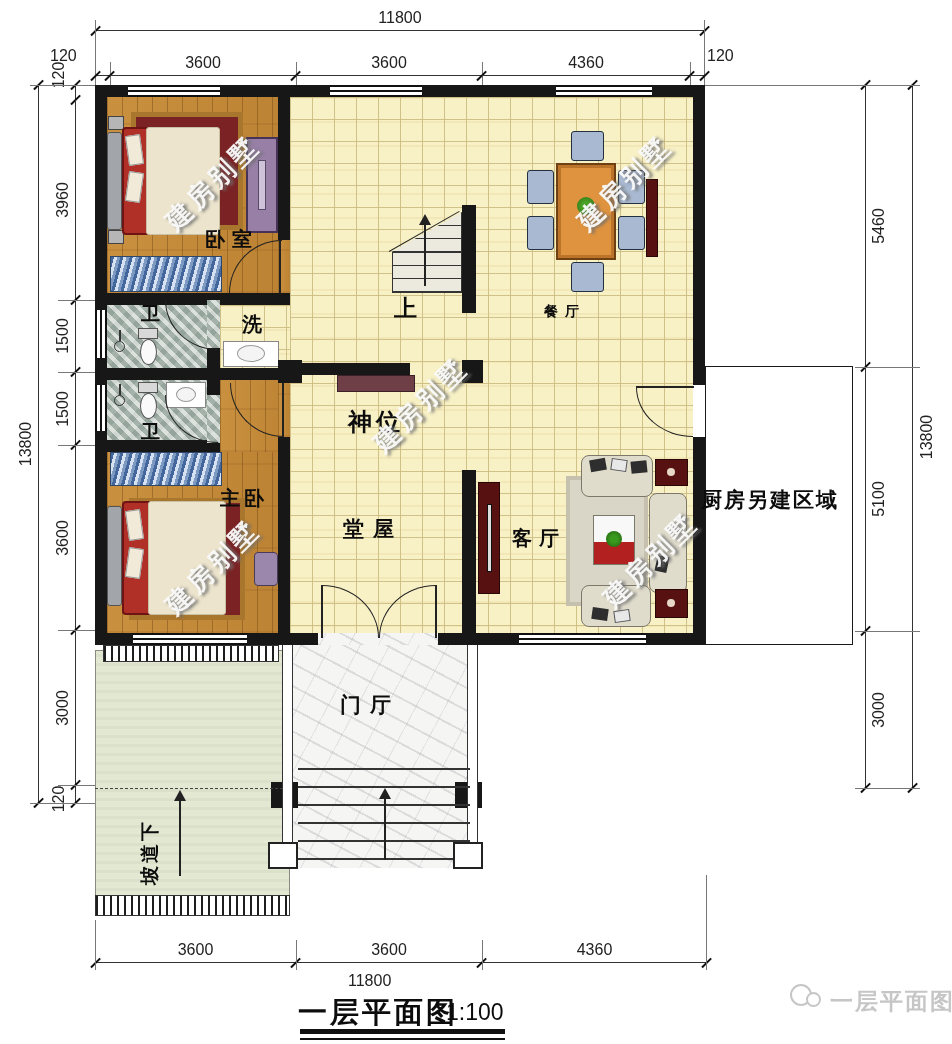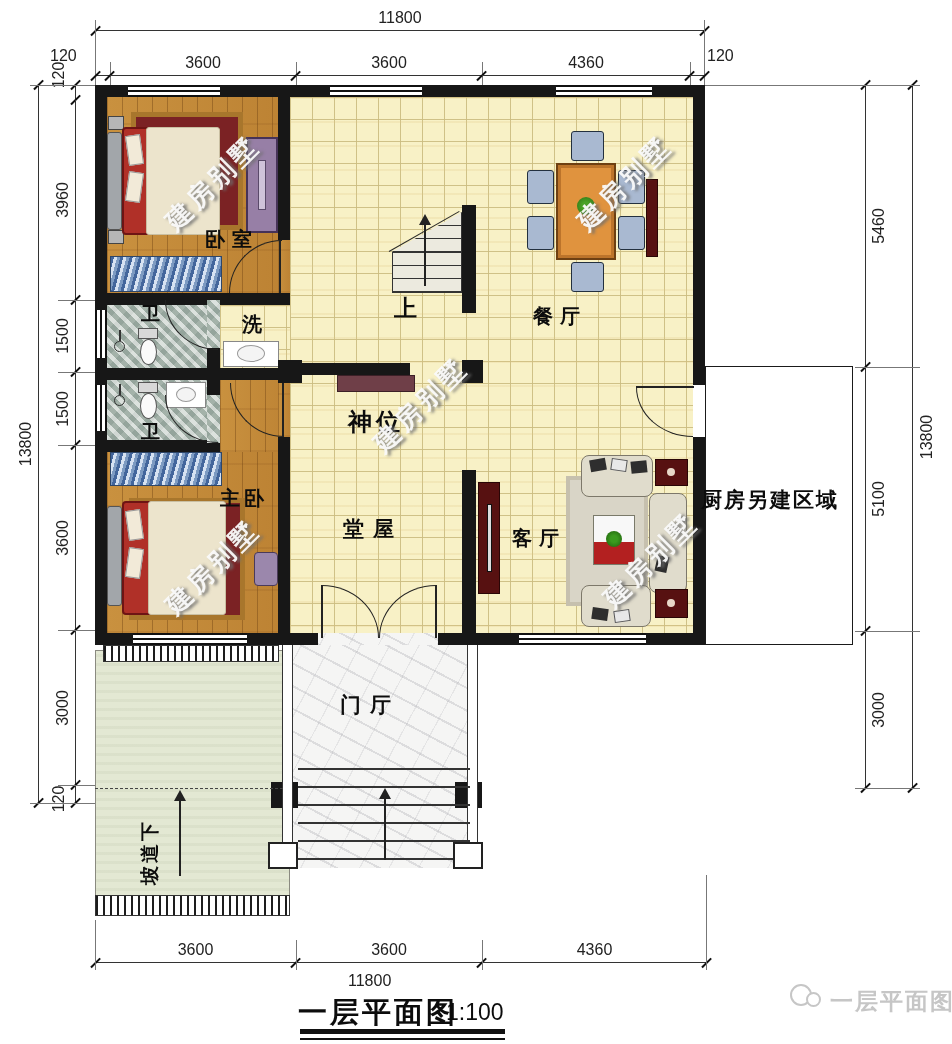--- a/index.html
+++ b/index.html
@@ -209,21 +209,21 @@
   <div class="abs" style="left:174px;top:790px;width:0;height:0;border-left:6px solid transparent;border-right:6px solid transparent;border-bottom:11px solid #222"></div>
 
   <div class="lbl" style="left:205px;top:226px;font-size:20px;letter-spacing:7px">卧室</div>
   <div class="lbl" style="left:141px;top:301px;font-size:19px">卫</div>
   <div class="lbl" style="left:242px;top:311px;font-size:20px">洗</div>
   <div class="lbl" style="left:141px;top:419px;font-size:19px">卫</div>
   <div class="lbl" style="left:220px;top:485px;font-size:20px;letter-spacing:4px">主卧</div>
   <div class="lbl" style="left:343px;top:515px;font-size:21px;letter-spacing:9px">堂屋</div>
   <div class="lbl" style="left:348px;top:406px;font-size:24px;letter-spacing:4px">神位</div>
   <div class="lbl" style="left:394px;top:293px;font-size:23px">上</div>
-  <div class="lbl" style="left:533px;top:303px;font-size:20px;letter-spacing:7px">餐厅</div>
+  <div class="lbl" style="left:544px;top:303px;font-size:14px;letter-spacing:7px">餐厅</div>
   <div class="lbl" style="left:512px;top:525px;font-size:20px;letter-spacing:7px">客厅</div>
   <div class="lbl" style="left:701px;top:486px;font-size:21px;letter-spacing:2px">厨房另建区域</div>
   <div class="lbl" style="left:340px;top:691px;font-size:21px;letter-spacing:9px">门厅</div>
   <div class="lbl" style="left:150px;top:872px;font-size:19px;letter-spacing:3px;transform:rotate(-90deg);transform-origin:left center">坡道下</div>
 
   <div class="wm" style="left:170px;top:208px">建房别墅</div>
   <div class="wm" style="left:582px;top:208px">建房别墅</div>
   <div class="wm" style="left:378px;top:430px">建房别墅</div>
   <div class="wm" style="left:170px;top:592px">建房别墅</div>
   <div class="wm" style="left:608px;top:585px">建房别墅</div>

